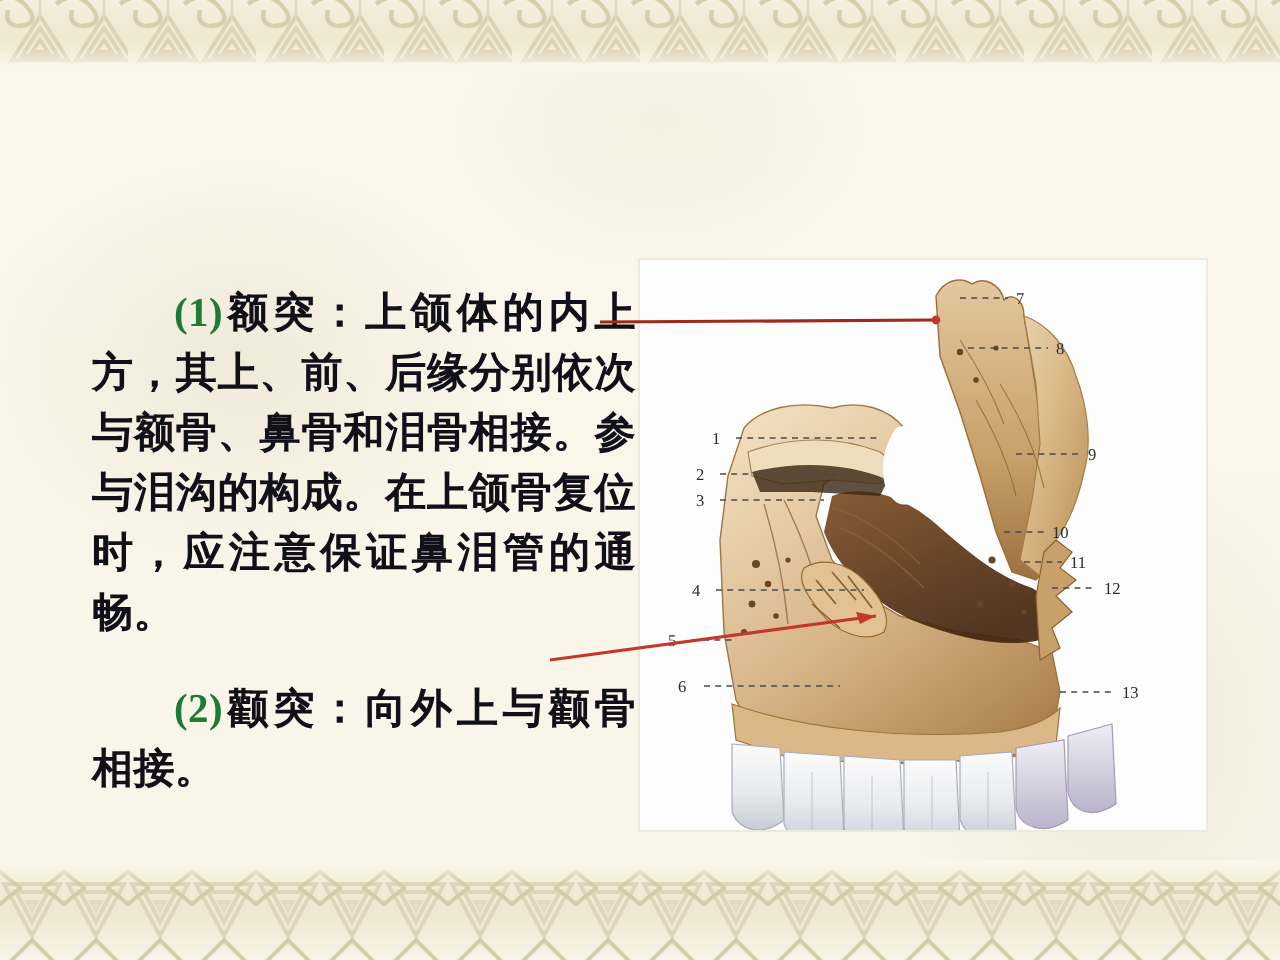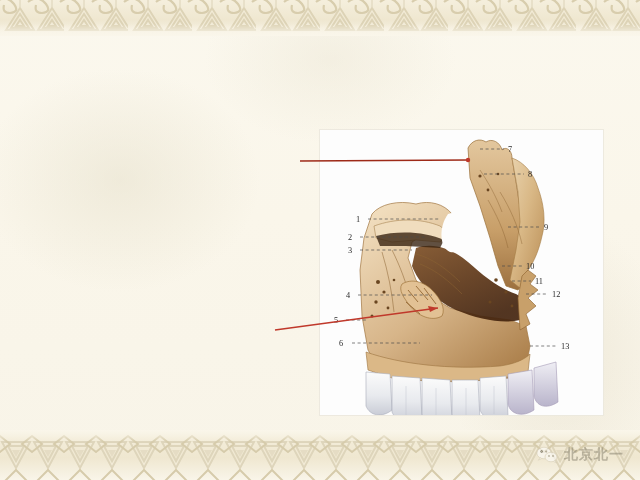--- a/index.html
+++ b/index.html
@@ -89,20 +89,24 @@
             <path d="M20 0 L20 8"></path>
               <path d="M52 0 L52 8"></path>
           </g>
         </pattern>
       </defs>
       <rect x="0" y="0" width="640" height="36" fill="url(#topPat)"></rect>
     </svg>
     <div class="band-fade"></div>
   </div>
 
+  <div class="text-col">
+    <p class="para p1"><span class="marker">(1)</span><span>额突：上颌体的内上方，其上、前、后缘分别依次与额骨、鼻骨和泪骨相接。参与泪沟的构成。在上颌骨复位时，应注意保证鼻泪管的通畅。</span></p>
+    <p class="para p2"><span class="marker">(2)</span><span>颧突：向外上与颧骨相接。</span></p>
+  </div>
 
   <div class="anat-panel">
     <svg class="anat-svg" viewBox="0 0 283 285">
       <defs>
         <linearGradient id="boneA" x1="0" y1="0" x2="1" y2="1">
           <stop offset="0%" stop-color="#e9d3ae"></stop>
           <stop offset="45%" stop-color="#d9b886"></stop>
           <stop offset="100%" stop-color="#b98d55"></stop>
         </linearGradient>
         <linearGradient id="boneB" x1="0" y1="0" x2="0" y2="1">
@@ -286,29 +290,14 @@
             <path d="M12 20 L20 20 L16 27 Z"></path>
             <path d="M44 20 L52 20 L48 27 Z"></path>
           </g>
         </pattern>
       </defs>
       <rect x="0" y="0" width="640" height="50" fill="url(#botPat)"></rect>
     </svg>
     <div class="band-fade"></div>
   </div>
 
-  <div class="watermark">
-    <svg width="22" height="18" viewBox="0 0 22 18">
-      <ellipse cx="8" cy="7" rx="7.2" ry="5.8" fill="#ffffff" stroke="#cfc7b0" stroke-width=".8"></ellipse>
-      <path d="M4.5 11.6 L2.2 14.2 L5.6 12.6 Z" fill="#ffffff" stroke="#cfc7b0" stroke-width=".8"></path>
-      <circle cx="5.6" cy="5.6" r="1.05" fill="#9a9versionless"></circle>
-      <circle cx="5.6" cy="5.6" r="1.05" fill="#8d8straight"></circle>
-      <circle cx="5.6" cy="5.6" r="1.05" fill="#8e8876"></circle>
-      <circle cx="10.2" cy="5.6" r="1.05" fill="#8e8876"></circle>
-      <ellipse cx="15" cy="11" rx="6" ry="4.8" fill="#ffffff" stroke="#cfc7b0" stroke-width=".8"></ellipse>
-      <path d="M18.6 14.6 L20.6 17 L17.6 15.6 Z" fill="#ffffff" stroke="#cfc7b0" stroke-width=".8"></path>
-      <circle cx="13" cy="10" r=".9" fill="#8e8876"></circle>
-      <circle cx="17" cy="10" r=".9" fill="#8e8876"></circle>
-    </svg>
-    <span class="wm-text">北京北一</span>
-  </div>
 
 </div>
 
 </body></html>

